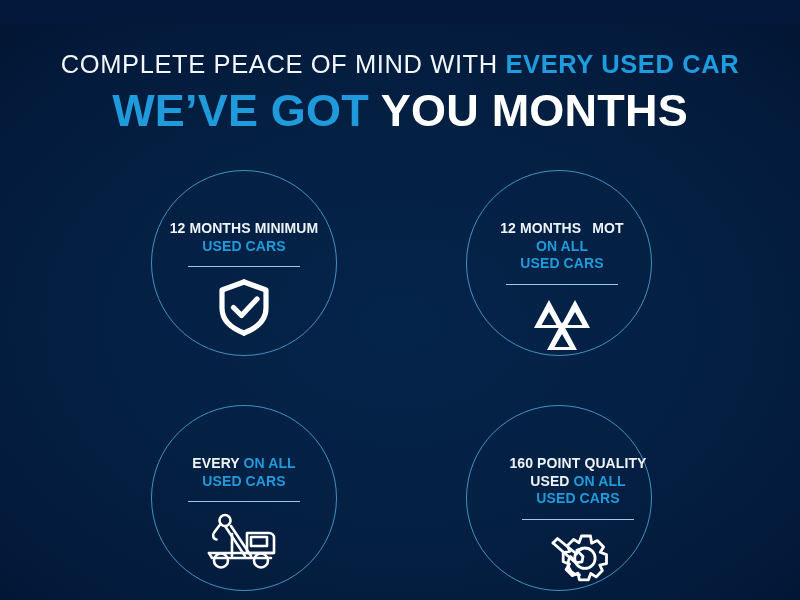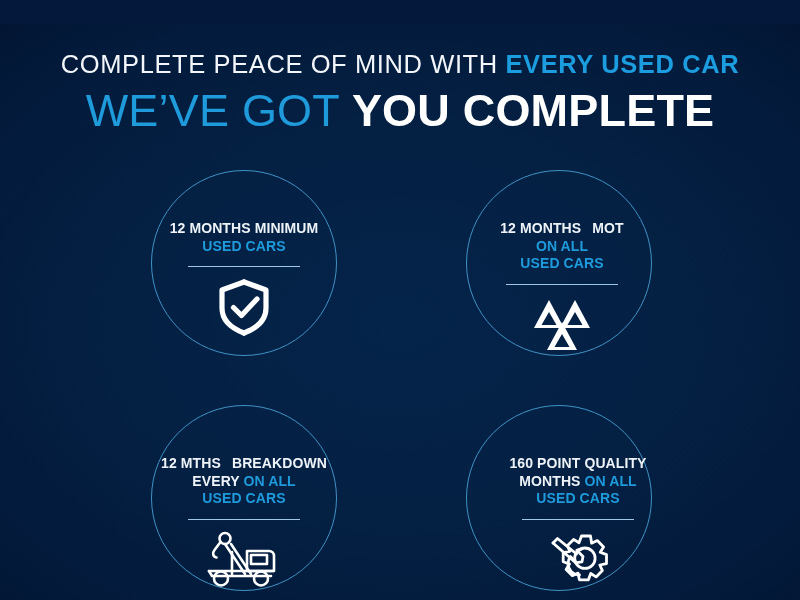--- a/index.html
+++ b/index.html
@@ -53,21 +53,21 @@
     font-weight: 400;
     font-stretch: condensed;
   }
   .t-blue-bold {
     color: #1b9de0;
     font-weight: 700;
     font-stretch: condensed;
   }
   .t-blue-light {
     color: #1f9bdc;
-    font-weight: 400;
+    font-weight: 700;
     font-stretch: condensed;
   }
   .t-white-bold {
     color: #ffffff;
     font-weight: 700;
     font-stretch: condensed;
   }
 
   
   .circle {
@@ -125,21 +125,21 @@
 </head>
 <body>
 
 <div id="banner">
 
   <div class="headline" id="headline-line1">
     <span class="t-white-reg">COMPLETE PEACE OF MIND WITH </span><span class="t-blue-bold">EVERY USED CAR</span>
   </div>
 
   <div class="headline" id="headline-line2">
-    <span class="t-blue-light">WE’VE GOT </span><span class="t-white-bold">YOU COMPLETE</span>
+    <span class="t-blue-light">WE’VE GOT </span><span class="t-white-bold">YOU MONTHS</span>
   </div>
 
   <div class="circle" id="circle-warranty"></div>
   <div class="circle" id="circle-mot"></div>
   <div class="circle" id="circle-breakdown"></div>
   <div class="circle" id="circle-quality"></div>
 
   <div class="cell" id="cell-warranty">
     <div class="cap">
       <span class="cap-line"><span class="w">12 MONTHS MINIMUM</span></span>
@@ -166,21 +166,20 @@
       <svg width="62" height="58" viewBox="0 0 62 58" fill="none">
         <path d="M18 4 L33 32 H3 Z M18 16 L25.5 29 H10.5 Z" fill="#ffffff" fill-rule="evenodd"></path>
         <path d="M44 4 L59 32 H29 Z M44 16 L51.5 29 H36.5 Z" fill="#ffffff" fill-rule="evenodd"></path>
         <path d="M31 26 L46 54 H16 Z M31 38 L38.5 51 H23.5 Z" fill="#ffffff" fill-rule="evenodd"></path>
       </svg>
     </div>
   </div>
 
   <div class="cell" id="cell-breakdown">
     <div class="cap">
-      <span class="cap-line"><span class="w">12 MTHS  BREAKDOWN</span></span>
       <span class="cap-line"><span class="w">EVERY </span><span class="b">ON ALL</span></span>
       <span class="cap-line"><span class="b">USED CARS</span></span>
     </div>
     <div class="divider"></div>
     <div class="icon-wrap">
       <svg width="86" height="58" viewBox="0 0 86 58" fill="none" stroke="#ffffff" stroke-width="2.6" stroke-linecap="round" stroke-linejoin="round">
 
         <circle cx="24" cy="7.5" r="5.5"></circle>
         <path d="M19.5 11 L13.5 19 M13.5 19 C11 22 12 26 15.5 26.5"></path>
         <path d="M24 13 L44 43"></path>
@@ -195,21 +194,21 @@
 
         <circle cx="20" cy="47.5" r="7"></circle>
         <circle cx="60" cy="47.5" r="7"></circle>
       </svg>
     </div>
   </div>
 
   <div class="cell" id="cell-quality">
     <div class="cap">
       <span class="cap-line"><span class="w">160 POINT QUALITY</span></span>
-      <span class="cap-line"><span class="w">MONTHS </span><span class="b">ON ALL</span></span>
+      <span class="cap-line"><span class="w">USED </span><span class="b">ON ALL</span></span>
       <span class="cap-line"><span class="b">USED CARS</span></span>
     </div>
     <div class="divider"></div>
     <div class="icon-wrap">
       <svg width="64" height="60" viewBox="0 0 64 60" fill="none" stroke="#ffffff" stroke-width="2.8" stroke-linecap="round" stroke-linejoin="round">
 
         <path d="M35.5 6 H44.5 L45.6 13.2 L51.3 10.6 L57.6 16.9 L54.2 22.3 L60.5 24.6 V33.6 L53.8 35 L56.4 40.6 L50.1 46.9 L44.7 43.5 L42.4 49.8 H33.4 L32 43.1 L26.4 45.7 L20.1 39.4 L23.5 34 L17.2 31.7 V22.7 L23.9 21.3 L21.3 15.7 L27.6 9.4 L33 12.8 Z"></path>
 
         <circle cx="38.9" cy="28.2" r="10.2"></circle>
 

